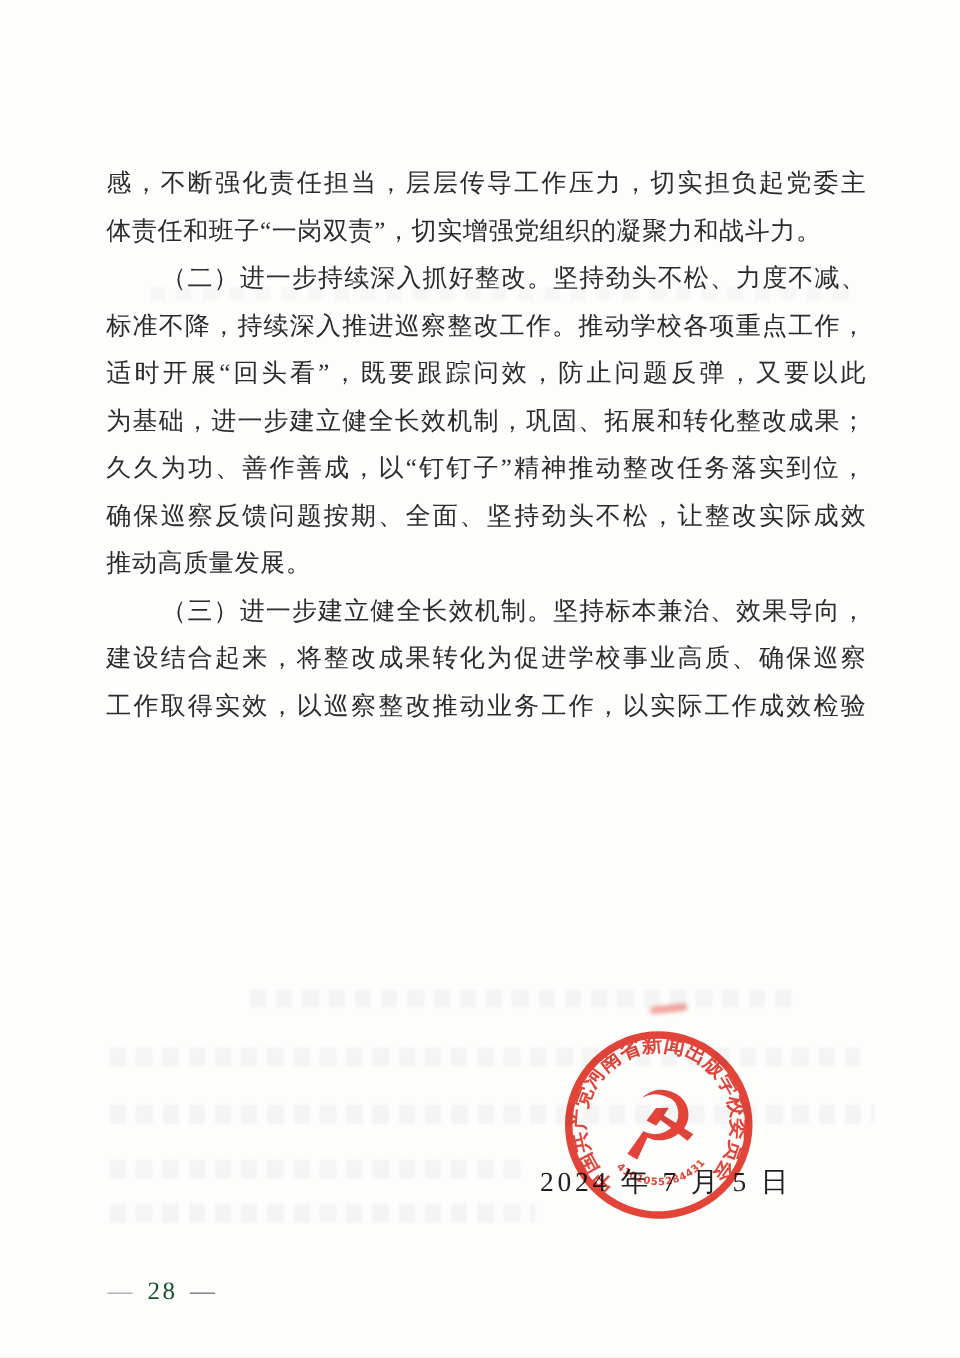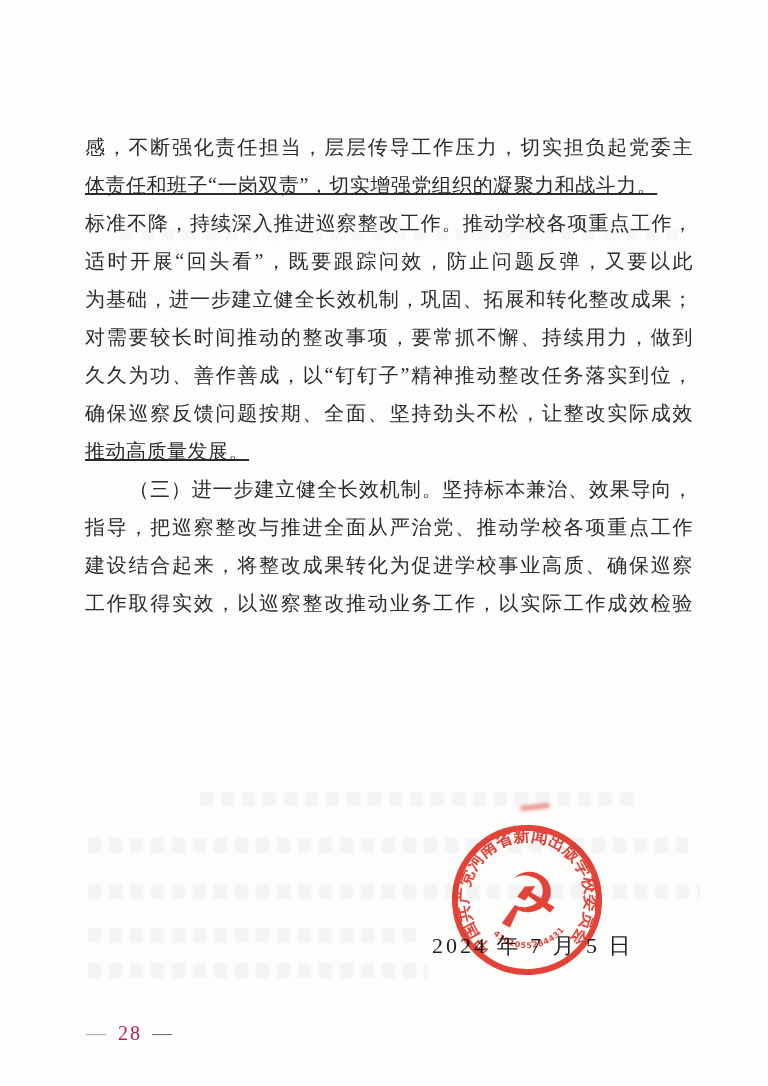--- a/index.html
+++ b/index.html
@@ -17,21 +17,21 @@
   }
   .line{
     height:38px;line-height:38px;
     font-size:20px;
     color:#2b2b2b;
     text-align:justify;
     text-align-last:justify;
     letter-spacing:0.5px;
   }
   .line.indent{padding-left:44px;}
-  .line.last{text-align-last:left;text-decoration:underline;}
+  .line.last{text-align-last:left;}
   
   .artifact{
     position:absolute;
     background:repeating-linear-gradient(90deg, rgba(105,122,114,0.55) 0 13px, rgba(105,122,114,0) 13px 21px);
     opacity:0.12;
     filter:blur(1px);
     pointer-events:none;
   }
   .a1{left:200px;top:792px;width:440px;height:14px;}
   .a2{left:88px;top:838px;width:600px;height:15px;}
@@ -61,40 +61,39 @@
     font-size:22px;letter-spacing:3px;color:#1f1f1f;
     white-space:nowrap;
   }
   
   .page-number{
     position:absolute;left:86px;top:1022px;
     font-size:20px;letter-spacing:2px;
     white-space:nowrap;
   }
   .page-number .dash-l{color:#a9a9a9;padding-right:10px;}
-  .page-number .num{color:#be185d;}
+  .page-number .num{color:#14532d;}
   .page-number .dash-r{color:#6d6d6d;padding-left:10px;}
 </style>
 </head>
 <body>
 
 <div class="page">
 
   <div class="body-text">
       <div class="line">感，不断强化责任担当，层层传导工作压力，切实担负起党委主</div>
       <div class="line last">体责任和班子“一岗双责”，切实增强党组织的凝聚力和战斗力。</div>
+      <div class="line indent">（二）进一步持续深入抓好整改。坚持劲头不松、力度不减、</div>
       <div class="line">标准不降，持续深入推进巡察整改工作。推动学校各项重点工作，</div>
       <div class="line">适时开展“回头看”，既要跟踪问效，防止问题反弹，又要以此</div>
       <div class="line">为基础，进一步建立健全长效机制，巩固、拓展和转化整改成果；</div>
-      <div class="line">对需要较长时间推动的整改事项，要常抓不懈、持续用力，做到</div>
       <div class="line">久久为功、善作善成，以“钉钉子”精神推动整改任务落实到位，</div>
       <div class="line">确保巡察反馈问题按期、全面、坚持劲头不松，让整改实际成效</div>
       <div class="line last">推动高质量发展。</div>
       <div class="line indent">（三）进一步建立健全长效机制。坚持标本兼治、效果导向，</div>
-      <div class="line">指导，把巡察整改与推进全面从严治党、推动学校各项重点工作</div>
       <div class="line">建设结合起来，将整改成果转化为促进学校事业高质、确保巡察</div>
       <div class="line">工作取得实效，以巡察整改推动业务工作，以实际工作成效检验</div>
     </div>
 
   <div class="artifact a6"></div>
   <div class="artifact a1"></div>
   <div class="artifact a2"></div>
   <div class="artifact a3"></div>
   <div class="artifact a4"></div>
   <div class="artifact a5"></div>

